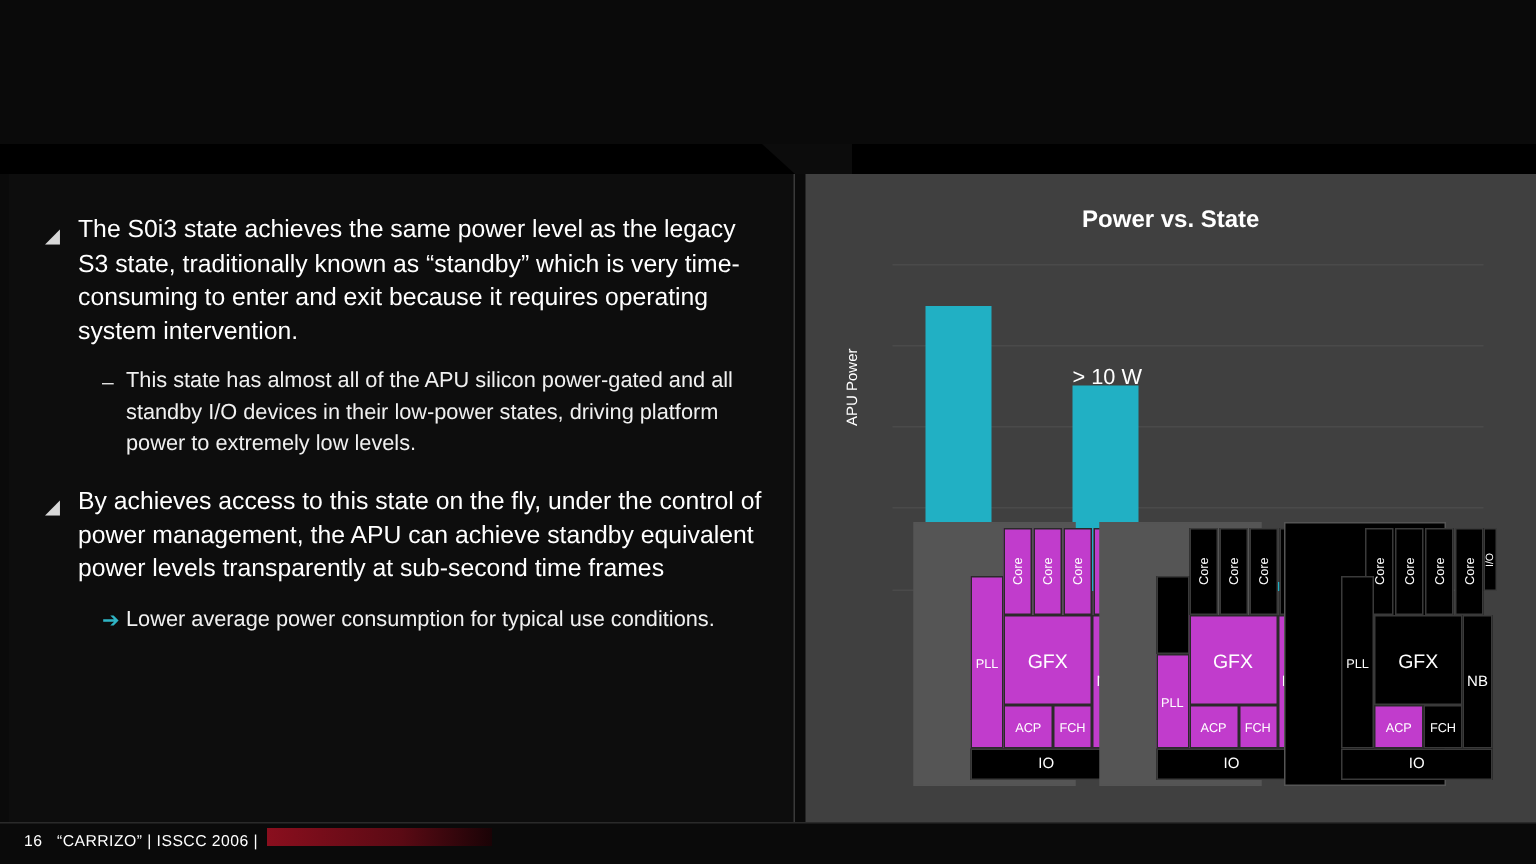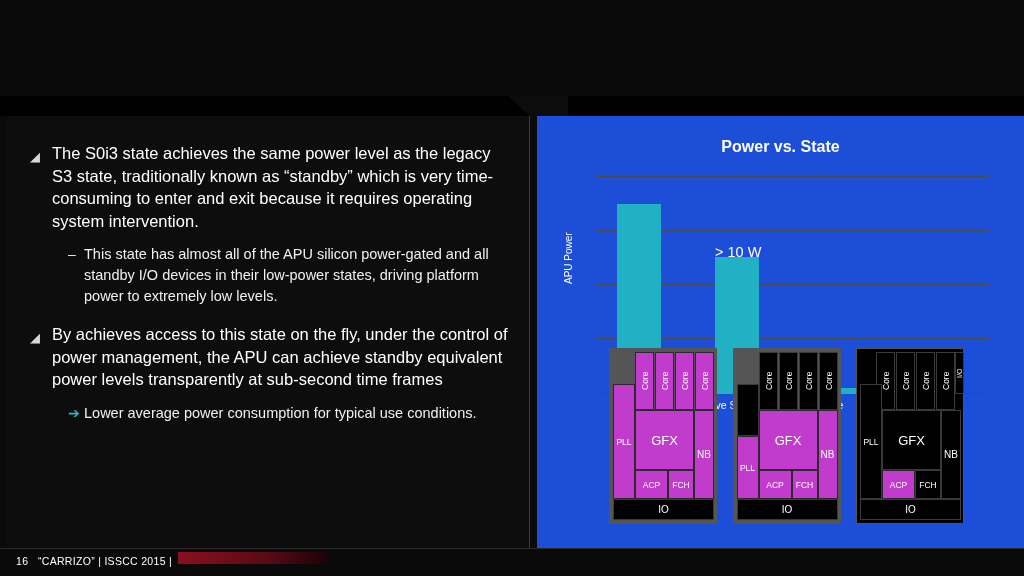--- a/index.html
+++ b/index.html
@@ -75,21 +75,21 @@
     position: absolute;
     left: 6px; top: 0;
     width: 524px; height: 432px;
     background: #0d0d0d;
     border-right: 1px solid #3a3a3a;
   }
   .panel-right {
     position: absolute;
     left: 537px; top: 0;
     width: 487px; height: 432px;
-    background: #1d4ed8;
+    background: #404040;
   }
 
   
   .bullets { padding: 26px 18px 0 24px; }
   .bullet-l1 {
     position: relative;
     display: flex;
     margin-bottom: 12px;
   }
   .bullet-l1 .marker {
@@ -204,20 +204,21 @@
   .blk {
     position: absolute;
     color: #fff;
     font-size: 8.5px;
     display: flex;
     align-items: center;
     justify-content: center;
     text-align: center;
     border: 1px solid #2a2a2a;
     overflow: hidden;
+    margin-left: 34px;
   }
   .blk.v {
     writing-mode: vertical-rl;
     transform: rotate(180deg);
   }
   .blk.on  { background: #c13ccc; }
   .blk.off { background: #000000; border-color: #3a3a3a; }
   .die-bg-on  { background: #555555; }
   .die-bg-off { background: #000000; }
   .blk.gfx { font-size: 13px; }
@@ -360,17 +361,17 @@
           <div class="blk off io" style="left:4px; top:151px; width:101px; height:21px;">IO</div>
         </div>
 
       </div>
 
     </div>
   </div>
 
   <div class="footer">
     <div class="footer-text">16</div>
-    <div class="footer-text" style="left:38px;">“CARRIZO”   |   ISSCC 2015   |</div>
+    <div class="footer-text" style="left:38px;">“CARRIZO”   |   ISSCC 2006   |</div>
   </div>
   <div class="footer-bar"></div>
 
 </div>
 
 </body></html>

